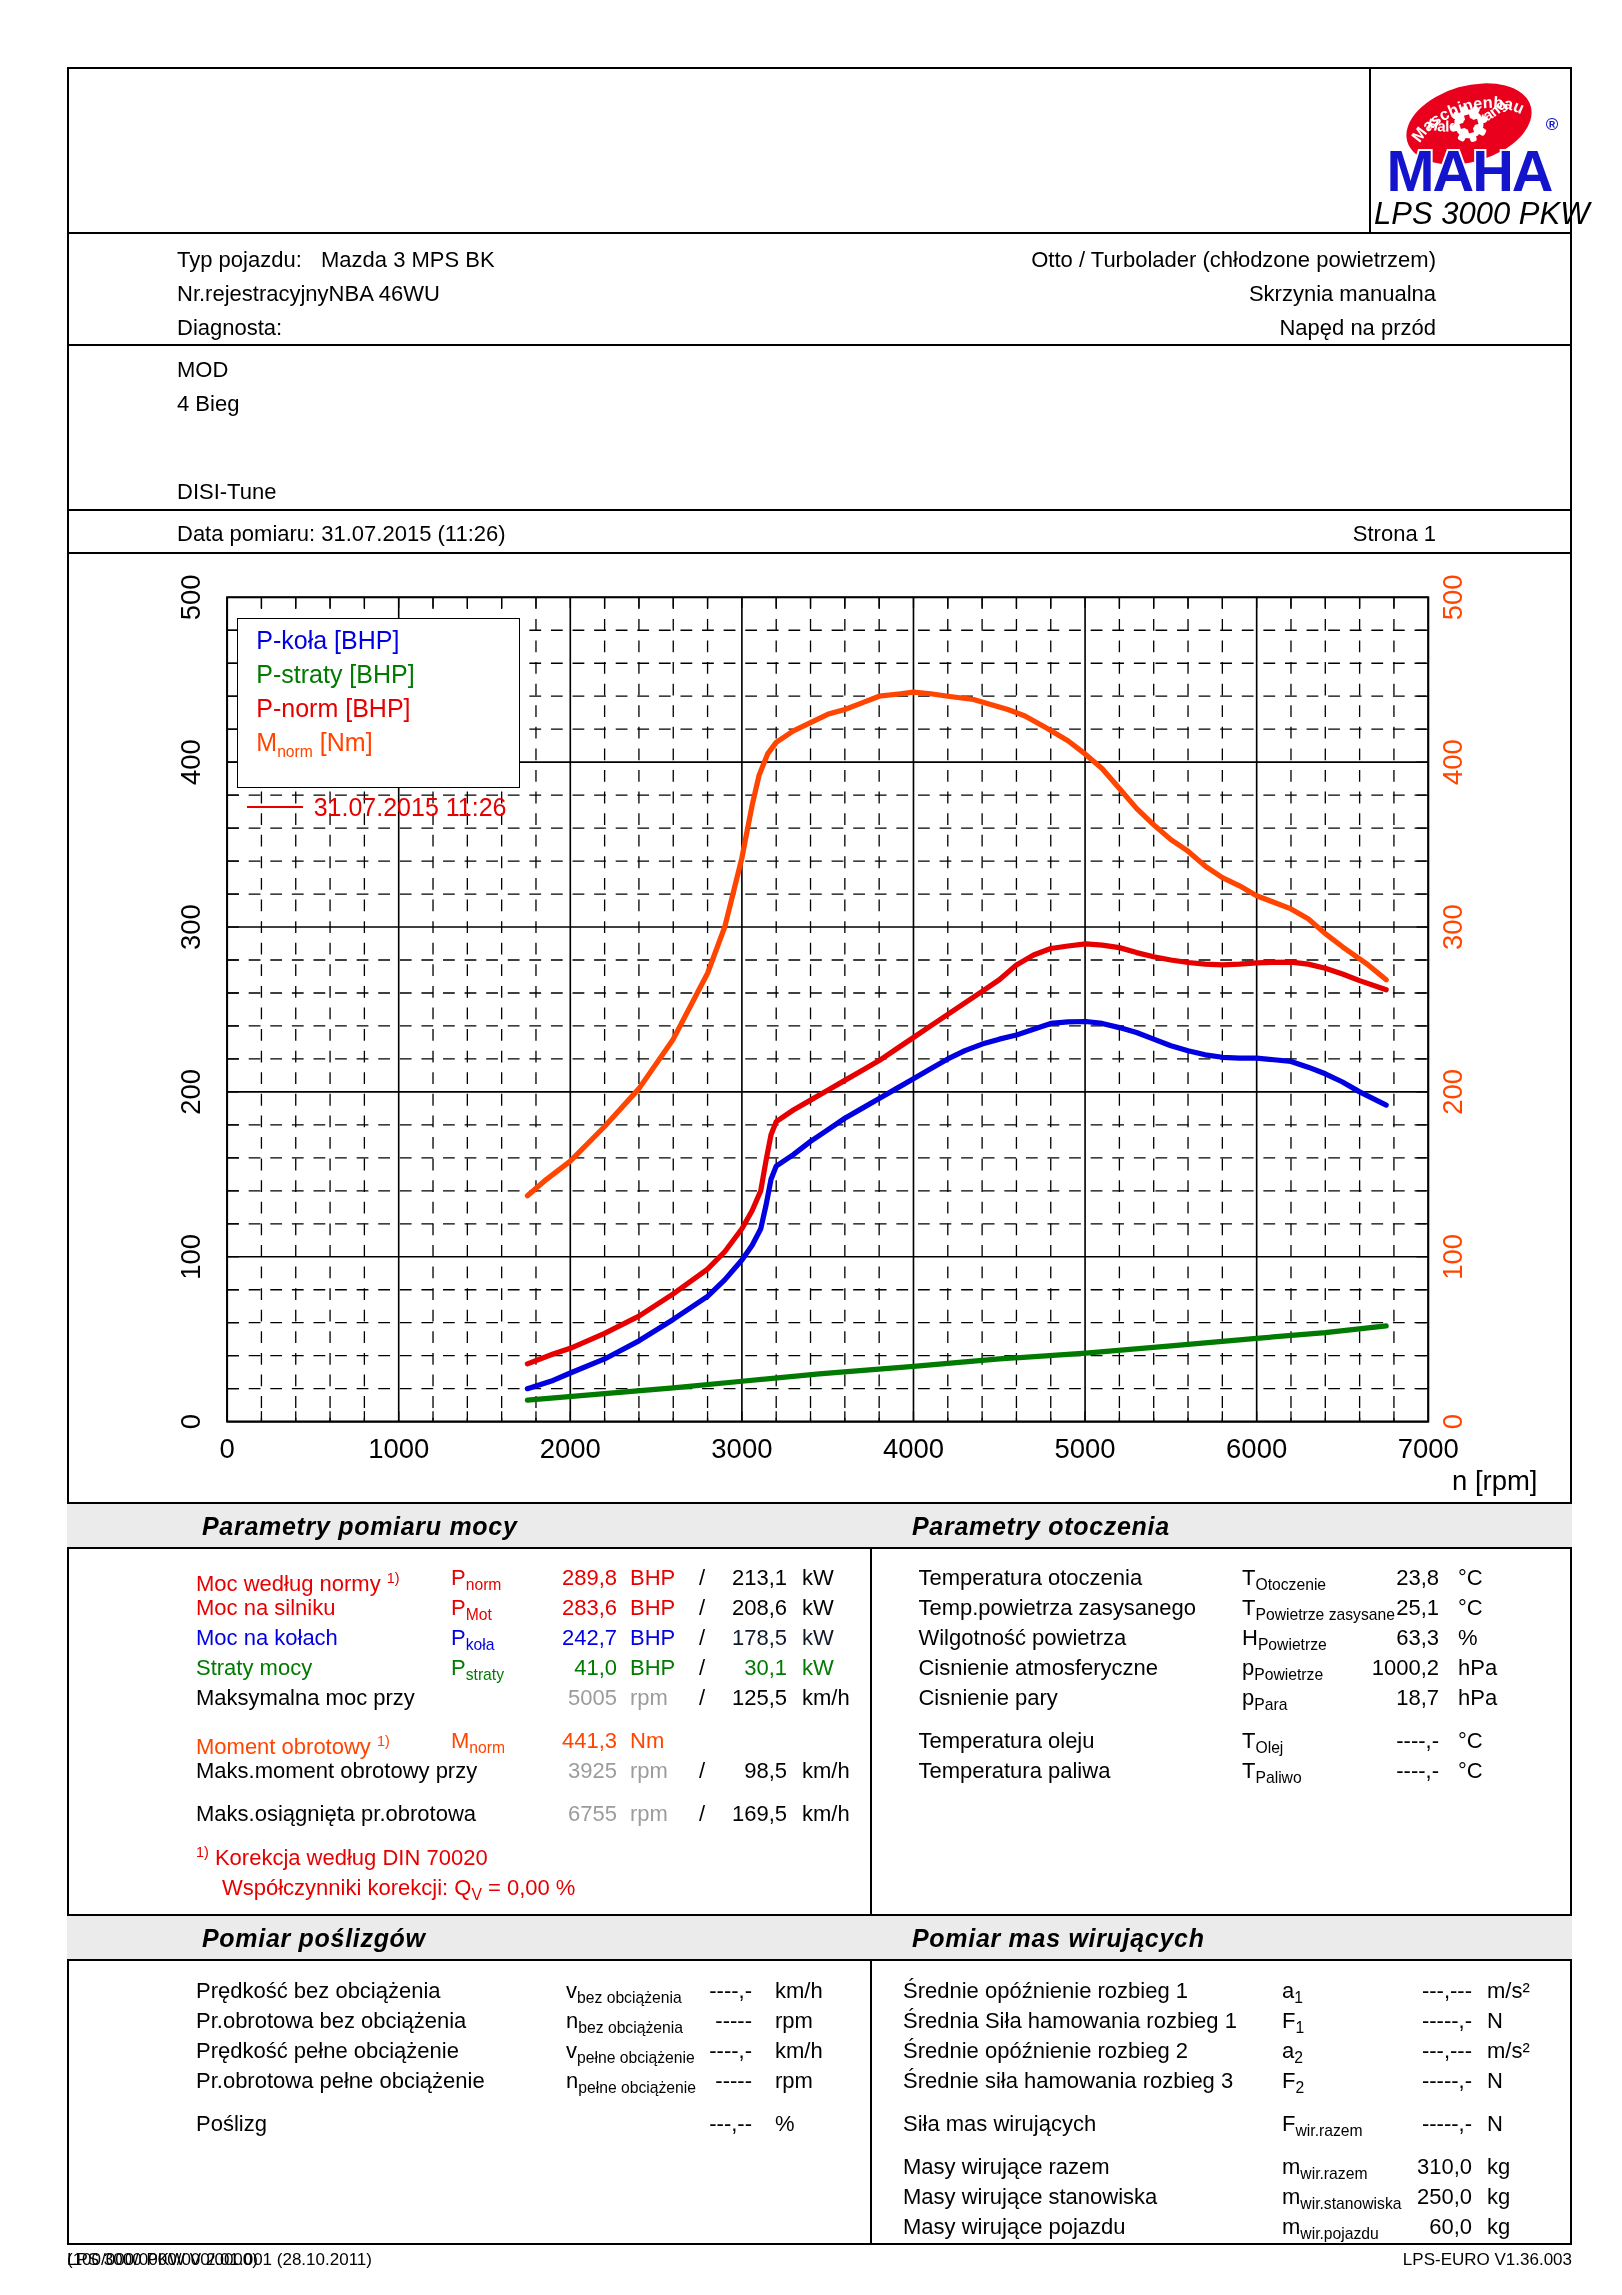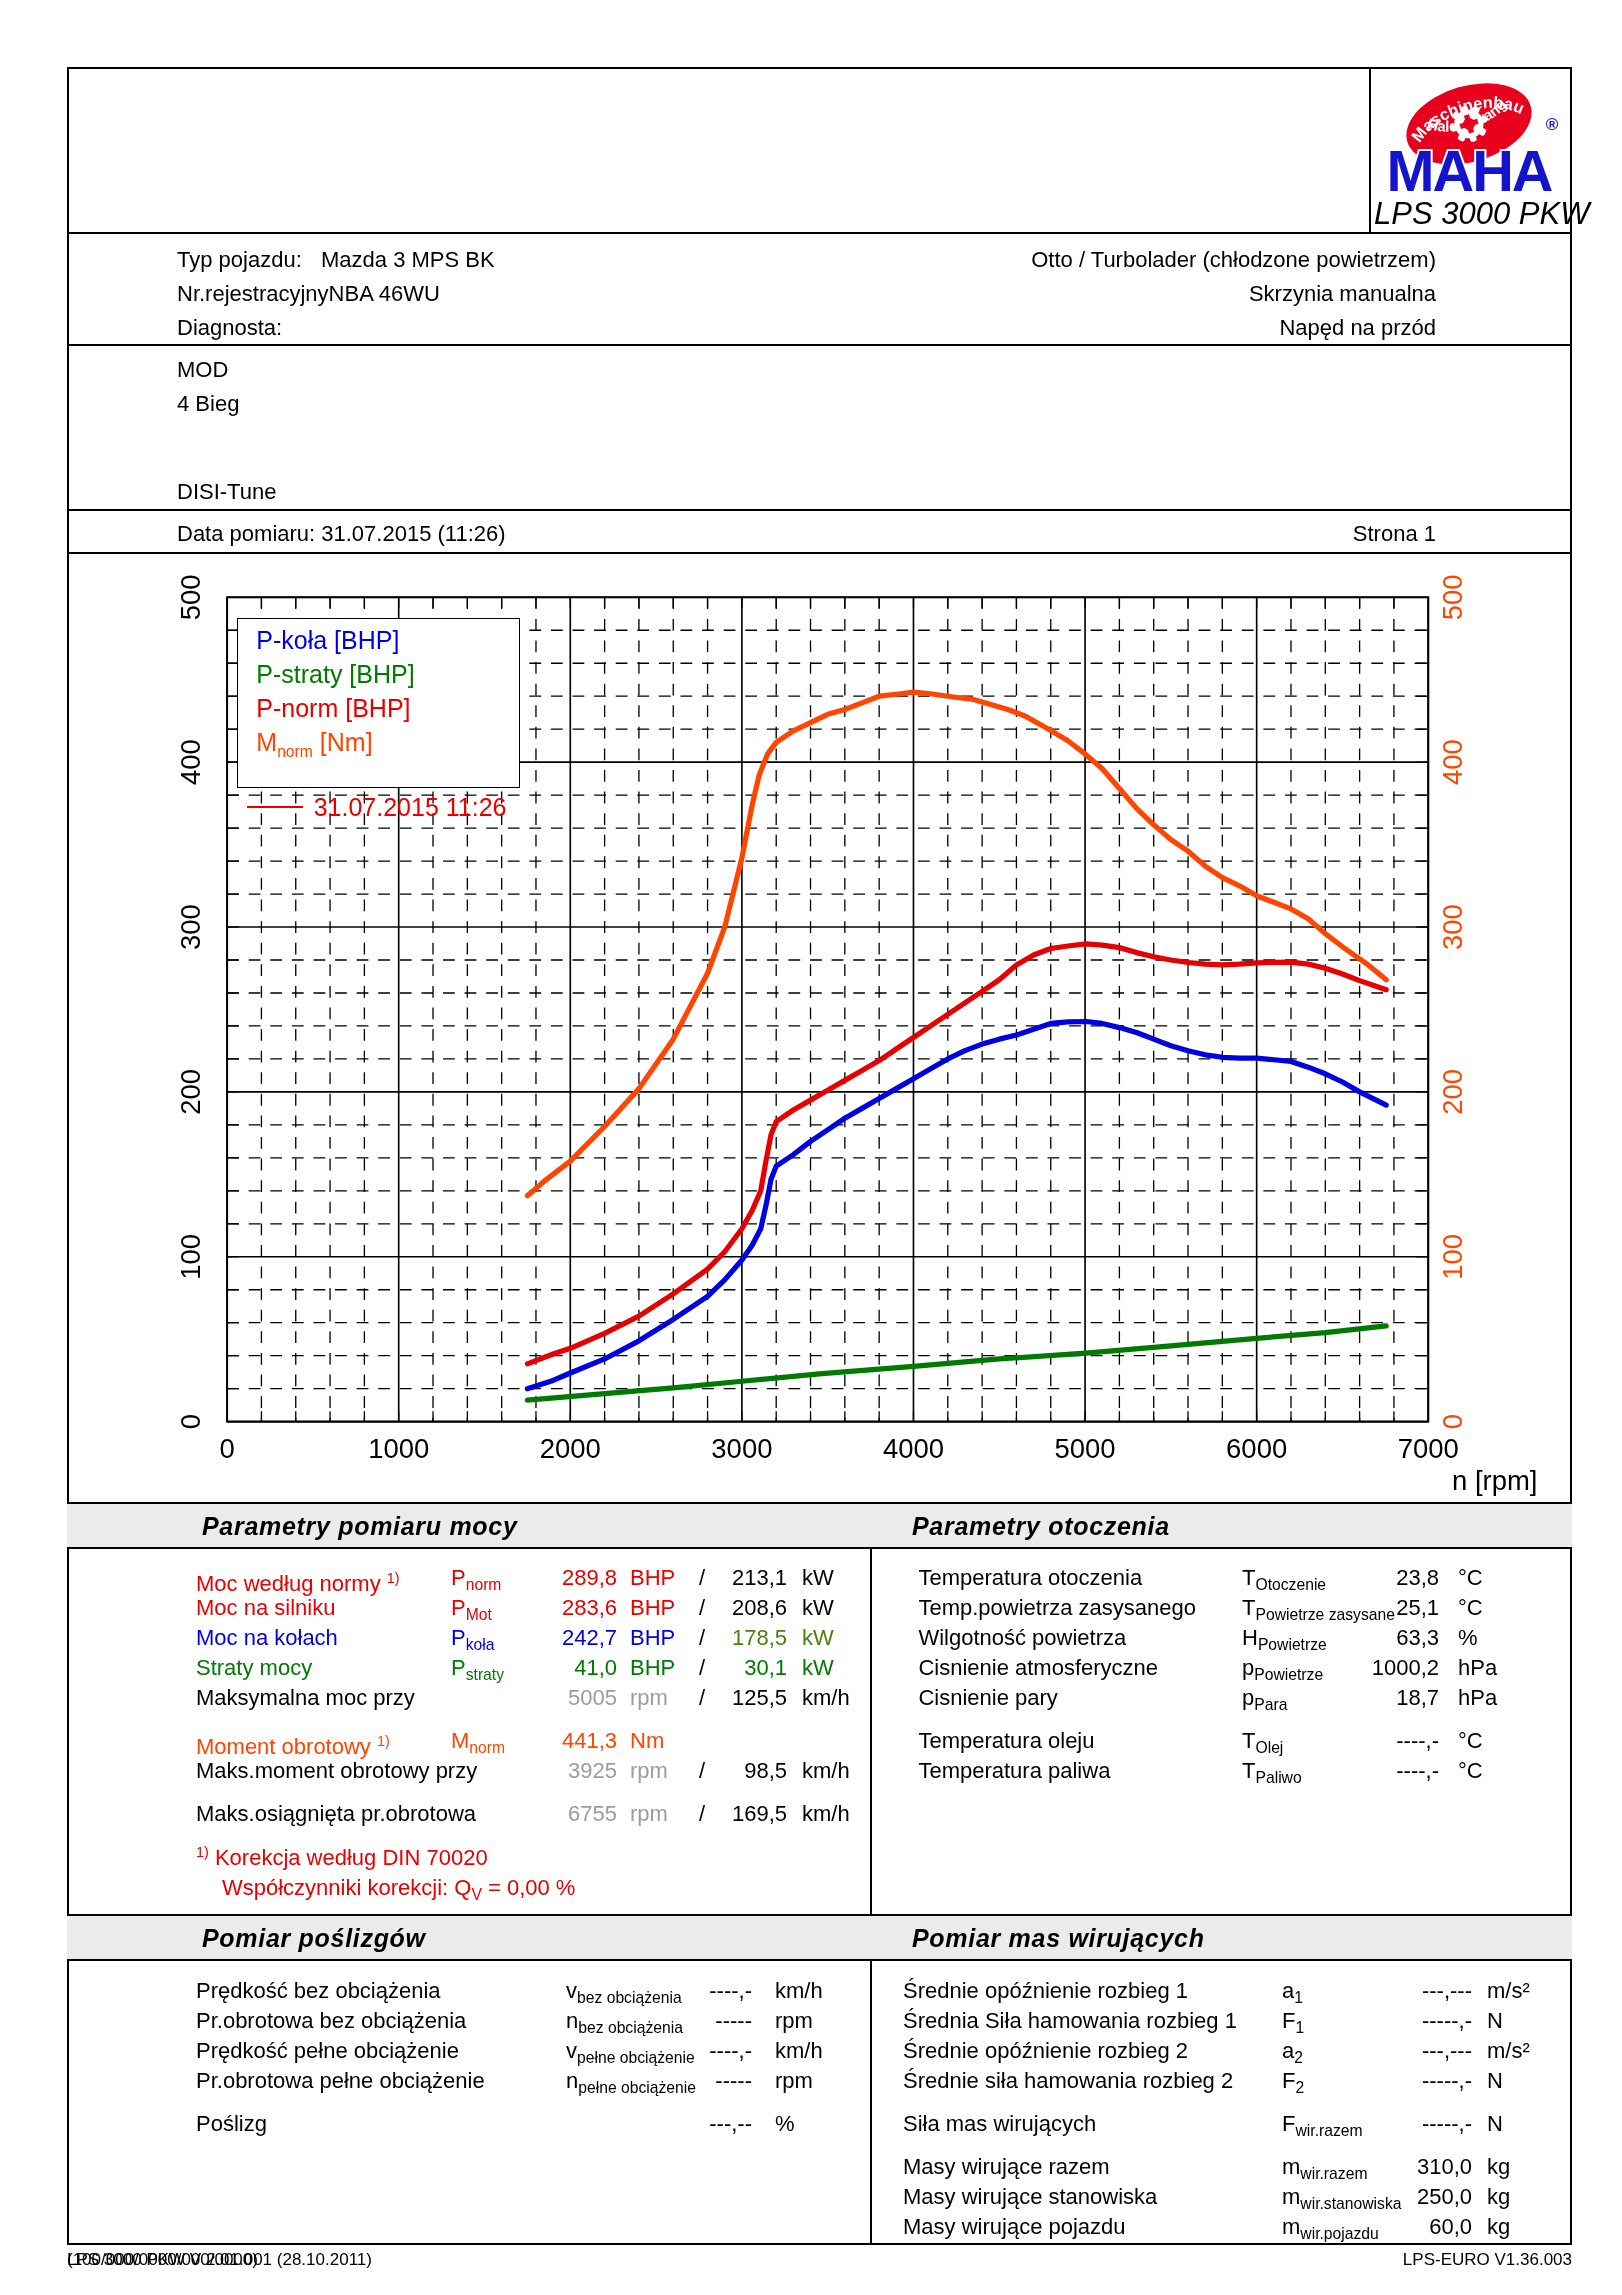--- a/index.html
+++ b/index.html
@@ -22,21 +22,21 @@
   .trow span{position:absolute;top:0;line-height:30px;white-space:nowrap;}
   sub{font-size:15.7px;}
   sup{font-size:14.4px;}
   
   .lay-pow .lbl{left:129px;} .lay-pow .sym{left:384px;}
   .lay-pow .v1{left:445px;width:105px;text-align:right;}
   .lay-pow .u1{left:563px;} .lay-pow .sl{left:622px;width:26px;text-align:center;color:#000;}
   .lay-pow .v2{left:648px;width:72px;text-align:right;color:#000;}
   .lay-pow .u2{left:735px;color:#000;}
   .lay-pow.c-red .v2,.lay-pow.c-red .u2{color:#000000;}
-  .lay-pow.c-blue .v2,.lay-pow.c-blue .u2{color:#4d7c0f;}
+  .lay-pow.c-blue .v2,.lay-pow.c-blue .u2{color:#0f172a;}
   .lay-pow.c-green .v2,.lay-pow.c-green .u2{color:#007a00;}
   
   .lay-env .lbl{left:29.4px;} .lay-env .sym{left:353px;}
   .lay-env .v1{left:419px;width:131px;text-align:right;}
   .lay-env .u1{left:569px;}
   
   .lay-slip .lbl{left:129px;} .lay-slip .sym{left:499px;}
   .lay-slip .v1{left:543px;width:142px;text-align:right;}
   .lay-slip .u1{left:708px;}
   
@@ -512,21 +512,21 @@
         <span class="v1">-----,-</span>
         <span class="u1">N</span>
       </div>
       <div class="trow lay-mass c-black">
         <span class="lbl">Średnie opóźnienie rozbieg 2</span>
         <span class="sym">a<sub>2</sub></span>
         <span class="v1">---,---</span>
         <span class="u1">m/s²</span>
       </div>
       <div class="trow lay-mass c-black">
-        <span class="lbl">Średnie siła hamowania rozbieg 2</span>
+        <span class="lbl">Średnie siła hamowania rozbieg 3</span>
         <span class="sym">F<sub>2</sub></span>
         <span class="v1">-----,-</span>
         <span class="u1">N</span>
       </div>
       <div class="trow lay-mass c-black gap">
         <span class="lbl">Siła mas wirujących</span>
         <span class="sym">F<sub>wir.razem</sub></span>
         <span class="v1">-----,-</span>
         <span class="u1">N</span>
       </div>

